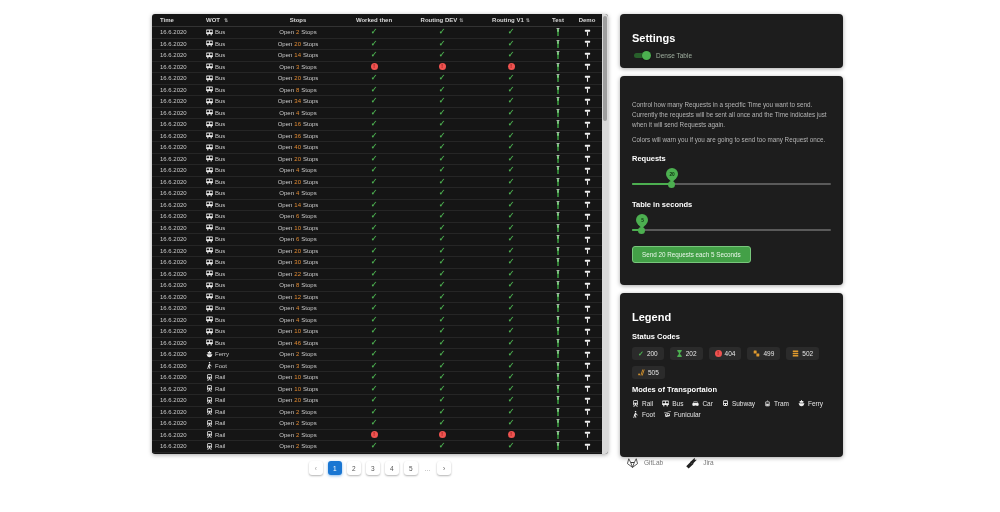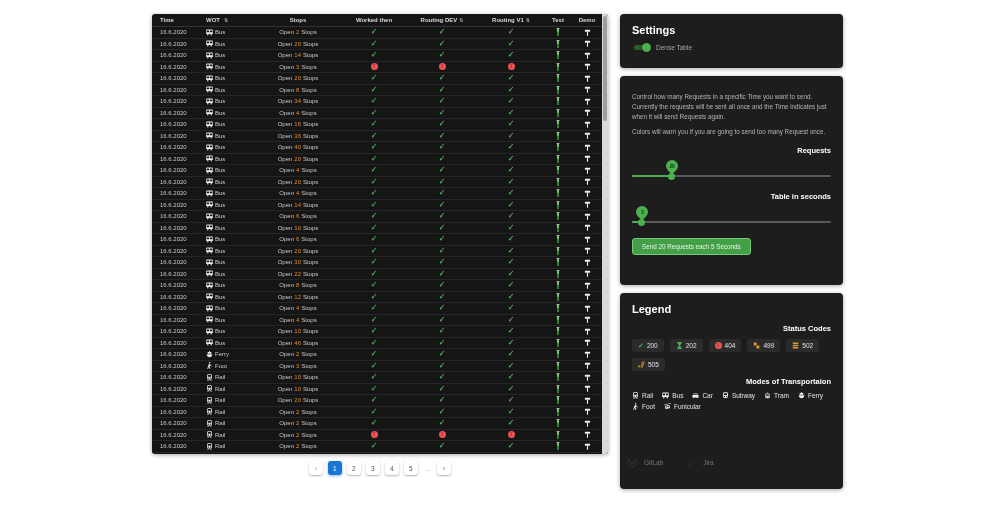--- a/index.html
+++ b/index.html
@@ -40,36 +40,36 @@
   .pagination{position:absolute;left:152px;top:461px;width:456px;display:flex;justify-content:center;
     align-items:center;gap:5px;}
   .pg{width:14px;height:14px;border-radius:3px;background:#fff;box-shadow:0 1px 2px rgba(0,0,0,.3);
     display:flex;align-items:center;justify-content:center;font-size:6.5px;color:#555;cursor:pointer;}
   .pg.active{background:#1976d2;color:#fff;box-shadow:0 1px 3px rgba(25,118,210,.5);}
   .pg.nav{color:#9a9a9a;}
   .pg-dots{font-size:6.5px;color:#9a9a9a;margin:0 2px;}
 
   
   .card{position:absolute;left:620px;width:223px;background:#1d1d1d;border-radius:4px;
-    box-shadow:0 1px 4px rgba(0,0,0,.35);box-sizing:border-box;padding:10px 12px;color:#eee;}
+    box-shadow:0 1px 4px rgba(0,0,0,.35);box-sizing:border-box;padding:18px 12px;color:#eee;}
   .card h1{margin:0;font-size:11px;color:#fff;}
   #settings-card{top:14px;height:54px;}
   #rrl-card{top:76px;height:209px;}
-  #legend-card{top:293px;height:196px;}
+  #legend-card{top:293px;height:164px;}
 
   
   .toggle-row{display:flex;align-items:center;gap:5px;margin-top:7px;}
   .switch{position:relative;width:19px;height:9px;}
   .switch .track{position:absolute;left:2px;top:2px;width:15px;height:5px;border-radius:3px;background:#2e7d32;opacity:.7;}
   .switch .knob{position:absolute;right:0;top:0;width:9px;height:9px;border-radius:50%;background:#4caf50;box-shadow:0 0 2px rgba(0,0,0,.6);}
   .toggle-label{font-size:6.5px;color:#9fae9f;}
 
   
   .desc{font-size:6.3px;line-height:1.55;color:#b5b5b5;margin:6px 0 0 0;}
-  .sub{font-size:7.5px;font-weight:bold;color:#fff;margin:9px 0 0 0;text-align:right;}
+  .sub{font-size:7.5px;font-weight:bold;color:#fff;margin:9px 0 0 0;}
   .slider{position:relative;height:26px;margin-top:2px;cursor:pointer;}
   .slider .track{position:absolute;left:0;right:0;bottom:6px;height:2px;background:#5a5a5a;border-radius:1px;}
   .slider .fill{position:absolute;left:0;bottom:6px;height:2px;background:#4caf50;border-radius:1px;}
   .slider .thumb{position:absolute;bottom:3.5px;width:7px;height:7px;margin-left:-3.5px;border-radius:50%;background:#4caf50;}
   .balloon{position:absolute;bottom:8px;left:50%;margin-left:-6px;width:12px;height:12px;background:#4caf50;
     border-radius:50% 50% 50% 0;transform:rotate(-45deg);display:flex;align-items:center;justify-content:center;}
   .balloon span{transform:rotate(45deg);font-size:4.8px;color:#0d3311;font-weight:bold;}
   .send-btn{margin-top:9px;display:inline-block;background:#43a047;border:1px solid #78c77c;border-radius:3px;
     color:#eaf7ea;font-size:6.3px;padding:4px 9px;cursor:pointer;font-family:inherit;}
 

